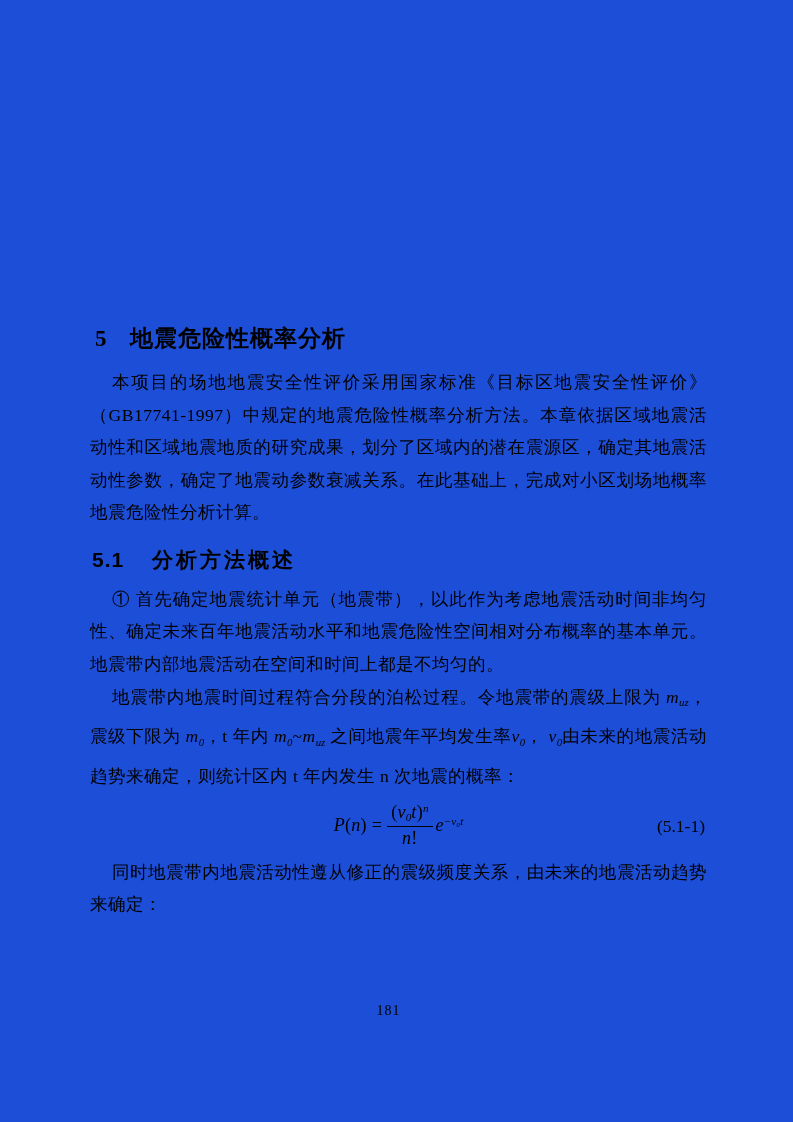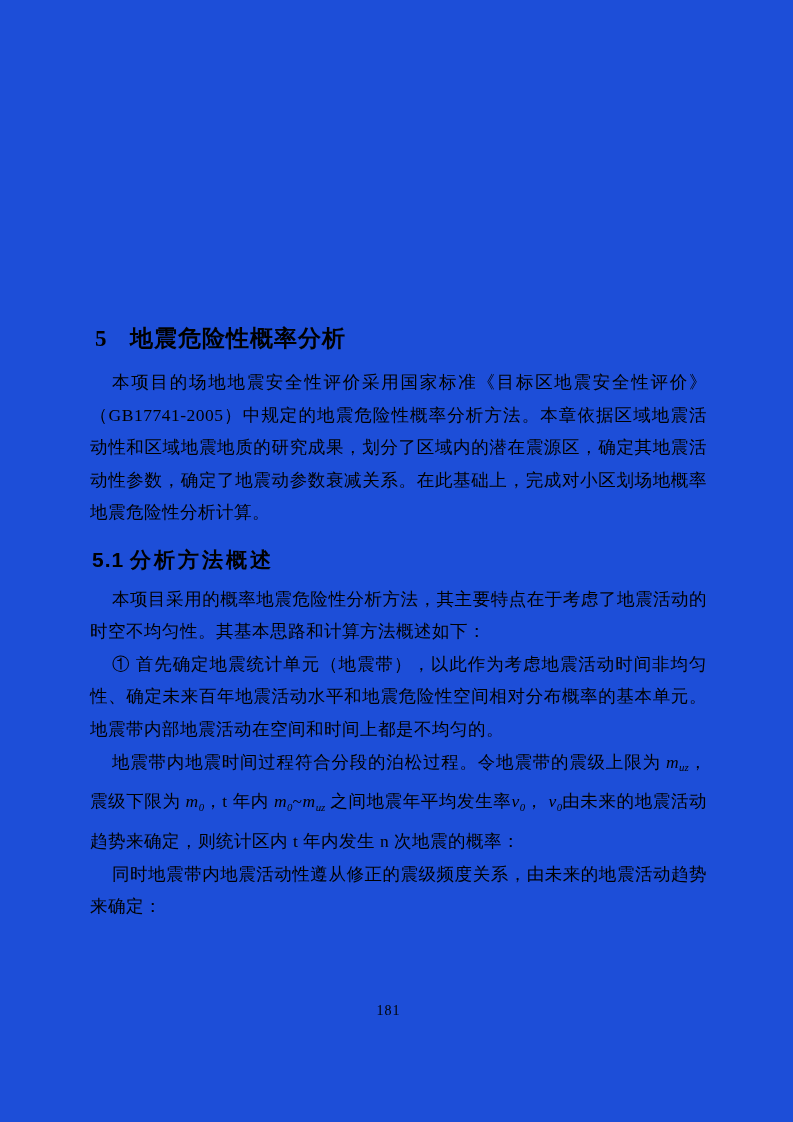--- a/index.html
+++ b/index.html
@@ -25,21 +25,21 @@
     font-family:"Liberation Serif","DejaVu Serif",serif;
     margin-right:16px;letter-spacing:0;
   }
 
   h2.section{
     margin:17px 0 9px 2px;
     font-size:21px;line-height:28px;
     font-weight:bold;
     font-family:"Liberation Sans","DejaVu Sans",sans-serif;
   }
-  h2.section .h-num{letter-spacing:1px;}
+  h2.section .h-num{margin-right:22px;letter-spacing:1px;}
   h2.section .h-title{letter-spacing:3px;font-family:Liberation Serif, serif;}
 
   p.body{
     margin:0;
     font-size:17.5px;
     line-height:32.5px;
     letter-spacing:0.5px;
     text-align:justify;
     text-align-last:left;
   }
@@ -83,33 +83,43 @@
 <body>
 
 <div class="page">
   <main class="content">
 
     <h1 class="chapter">
       <span class="h-num">5</span>
       <span class="h-title">地震危险性概率分析</span>
     </h1>
 
-    <p class="body indent first">本项目的场地地震安全性评价采用国家标准《目标区地震安全性评价》（GB17741-2005）中规定的地震危险性概率分析方法。本章依据区域地震活动性和区域地震地质的研究成果，划分了区域内的潜在震源区，确定其地震活动性参数，确定了地震动参数衰减关系。在此基础上，完成对小区划场地概率地震危险性分析计算。</p>
+    <p class="body indent first">本项目的场地地震安全性评价采用国家标准《目标区地震安全性评价》（GB17741-1997）中规定的地震危险性概率分析方法。本章依据区域地震活动性和区域地震地质的研究成果，划分了区域内的潜在震源区，确定其地震活动性参数，确定了地震动参数衰减关系。在此基础上，完成对小区划场地概率地震危险性分析计算。</p>
 
     <h2 class="section">
       <span class="h-num">5.1</span>
       <span class="h-title">分析方法概述</span>
     </h2>
 
-    <p class="body indent">本项目采用的概率地震危险性分析方法，其主要特点在于考虑了地震活动的时空不均匀性。其基本思路和计算方法概述如下：</p>
 
     <p class="body indent">① 首先确定地震统计单元（地震带），以此作为考虑地震活动时间非均匀性、确定未来百年地震活动水平和地震危险性空间相对分布概率的基本单元。地震带内部地震活动在空间和时间上都是不均匀的。</p>
 
     <p class="body indent poisson">地震带内地震时间过程符合分段的泊松过程。令地震带的震级上限为 <span class="sg-i">m</span><span class="sg-sub">uz</span>，震级下限为 <span class="sg-i">m</span><span class="sg-sub">0</span>，t 年内 <span class="sg-i">m</span><span class="sg-sub">0</span>~<span class="sg-i">m</span><span class="sg-sub">uz</span> 之间地震年平均发生率<span class="sg-i">ν</span><span class="sg-sub">0</span>， <span class="sg-i">ν</span><span class="sg-sub">0</span>由未来的地震活动趋势来确定，则统计区内 t 年内发生 n 次地震的概率：</p>
 
+    <div class="formula-row">
+      <span class="formula">
+        <span><span class="sg-i">P</span>(<span class="sg-i">n</span>) = </span>
+        <span class="frac">
+          <span class="num">(<span class="sg-i">ν</span><span class="sg-sub">0</span><span class="sg-i">t</span>)<span class="sg-sup">n</span></span>
+          <span class="den"><span class="sg-i">n</span>!</span>
+        </span>
+        <span><span class="sg-i">e</span><span class="sg-sup">−ν₀t</span></span>
+      </span>
+      <span class="eq-num">(5.1-1)</span>
+    </div>
 
     <p class="body indent">同时地震带内地震活动性遵从修正的震级频度关系，由未来的地震活动趋势来确定：</p>
 
   </main>
 
   <div class="footer">
     <span>181</span>
   </div>
 </div>
 

